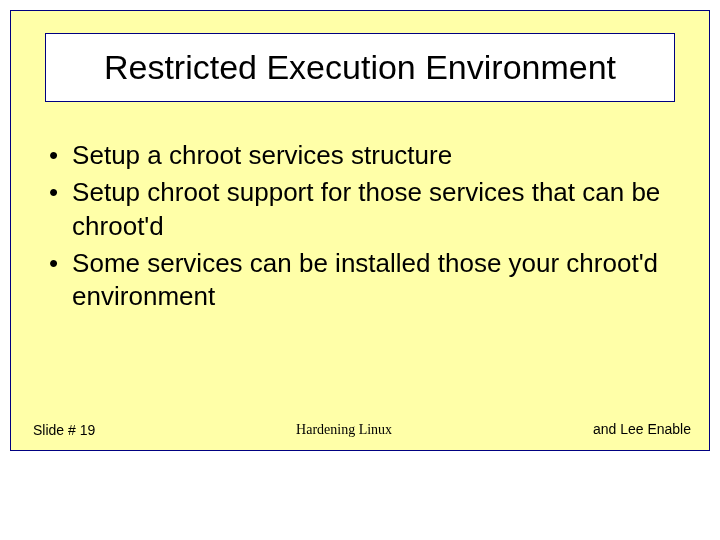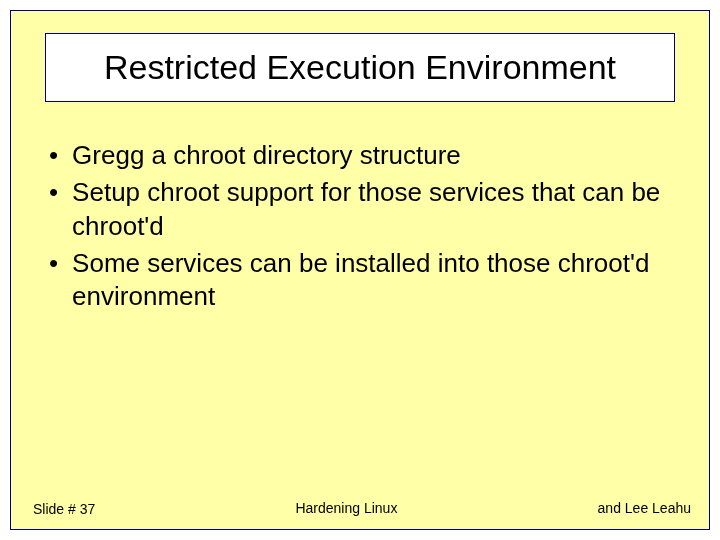--- a/index.html
+++ b/index.html
@@ -6,21 +6,21 @@
   body {
     width: 720px;
     height: 540px;
     background: #ffffff;
     font-family: Arial, Helvetica, sans-serif;
     overflow: hidden;
   }
   .slide {
     position: relative;
     width: 700px;
-    height: 520px;
+    height: 441px;
     margin: 10px;
     background: #ffffa8;
     border: 1px solid #000080;
   }
   .title-box {
     position: absolute;
     top: 22px;
     left: 34px;
     right: 34px;
     background: #ffffff;
@@ -70,54 +70,55 @@
     color: #000000;
   }
   .footer-left {
     text-align: left;
     flex: 0 0 auto;
   }
   .footer-center {
     text-align: center;
     flex: 1 1 auto;
     line-height: 1.25;
+    font-family: Liberation Serif, serif;
   }
   .footer-right {
     text-align: right;
     flex: 0 0 auto;
     line-height: 1.25;
   }
 </style>
 </head>
 <body>
 
 <div class="slide">
 
   <div class="title-box">
     <h1>Restricted Execution Environment</h1>
   </div>
 
   <div class="body-list">
     <div class="bullet-row">
       <span class="bullet-dot">•</span>
-      <span class="bullet-text">Gregg a chroot directory structure</span>
+      <span class="bullet-text">Setup a chroot services structure</span>
     </div>
     <div class="bullet-row">
       <span class="bullet-dot">•</span>
       <span class="bullet-text">Setup chroot support for those services that can be chroot'd</span>
     </div>
     <div class="bullet-row">
       <span class="bullet-dot">•</span>
-      <span class="bullet-text">Some services can be installed into those chroot'd environment</span>
+      <span class="bullet-text">Some services can be installed those your chroot'd environment</span>
     </div>
   </div>
 
   <div class="footer">
-    <div class="footer-left">Slide # 37</div>
+    <div class="footer-left">Slide # 19</div>
     <div class="footer-center">
       <div>Hardening Linux</div>
     </div>
     <div class="footer-right">
-      <div>and Lee Leahu</div>
+      <div>and Lee Enable</div>
     </div>
   </div>
 
 </div>
 
 </body></html>

